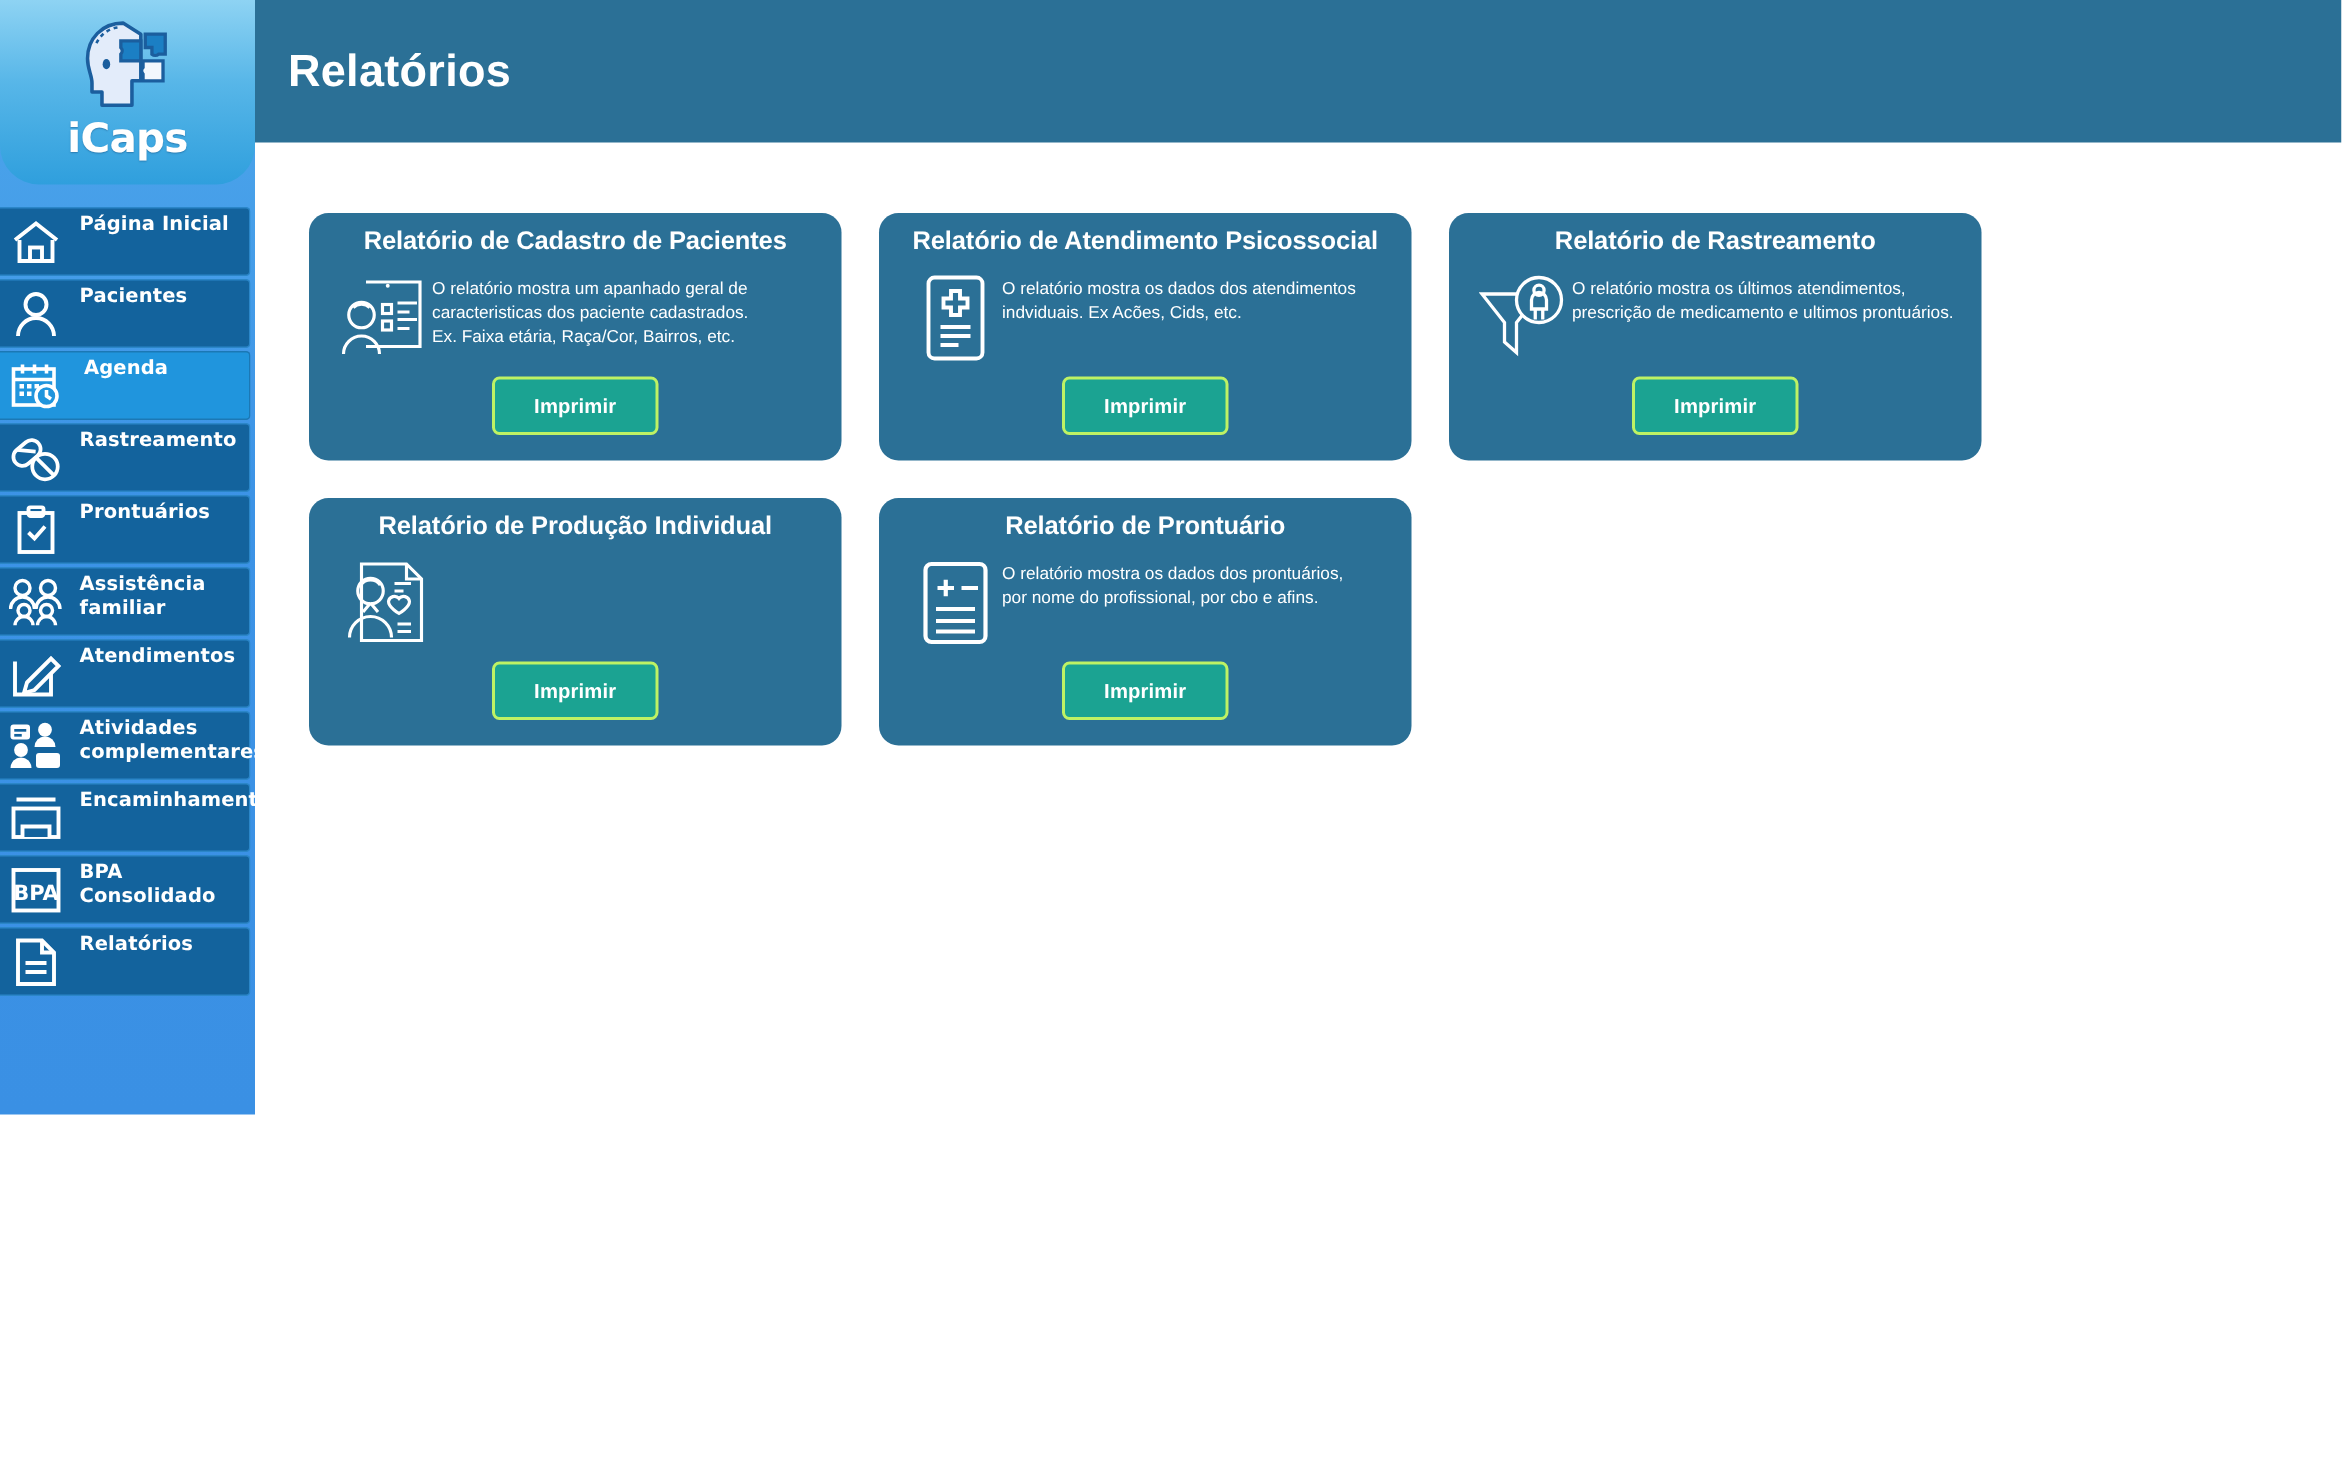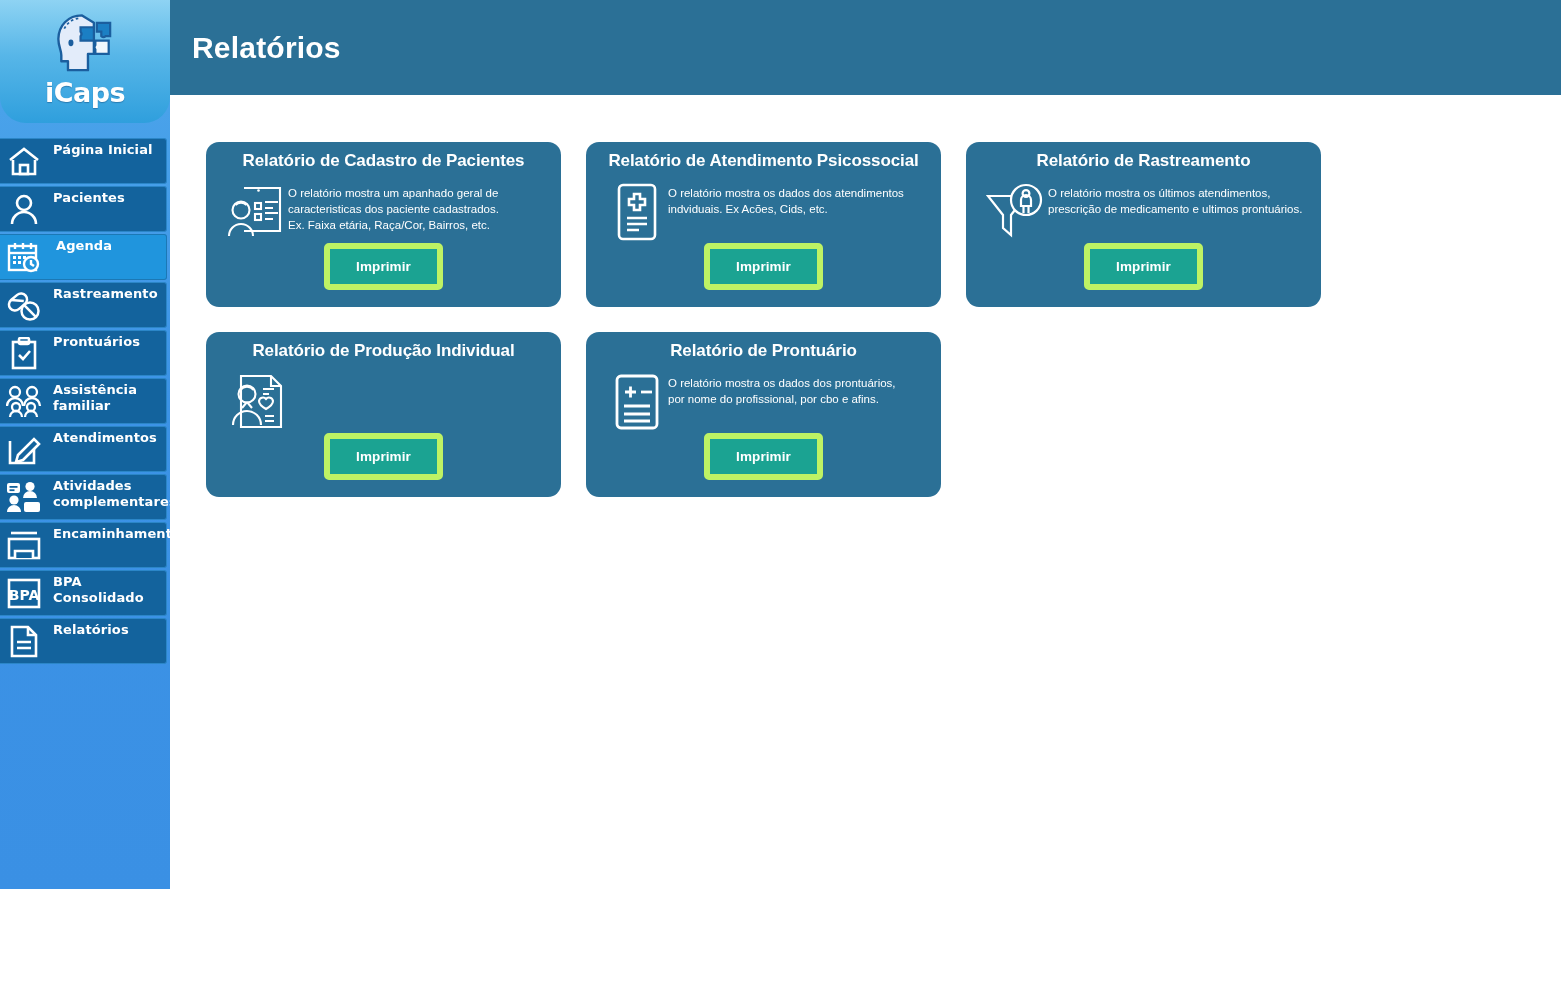--- a/index.html
+++ b/index.html
@@ -16,21 +16,21 @@
     position: relative;
     width: 1561px;
     height: 985px;
     display: flex;
   }
 
   
   .sidebar {
     position: relative;
     width: 170px;
-    height: 889px;
+    height: 743px;
     flex: 0 0 170px;
     background: linear-gradient(180deg, #5fb3ef 0%, #4aa3ea 10%, #3c93e6 45%, #3a90e4 100%);
     overflow: hidden;
   }
 
   .logo-box {
     position: relative;
     width: 170px;
     height: 123px;
     background: linear-gradient(180deg, #8ed3f3 0%, #57b6e8 45%, #2f9fdd 100%);
@@ -176,21 +176,21 @@
   .card-action {
     position: absolute;
     left: 0;
     right: 0;
     bottom: 17px;
     display: flex;
     justify-content: center;
   }
   .print-btn {
     background: #1ba392;
-    border: 6px solid #bef264;
+    border: 2px solid #bef264;
     border-radius: 5px;
     color: #ffffff;
     font-family: "Liberation Sans", sans-serif;
     font-size: 13.5px;
     font-weight: 700;
     padding: 10px 26px;
     cursor: pointer;
     letter-spacing: .1px;
   }
 </style>

